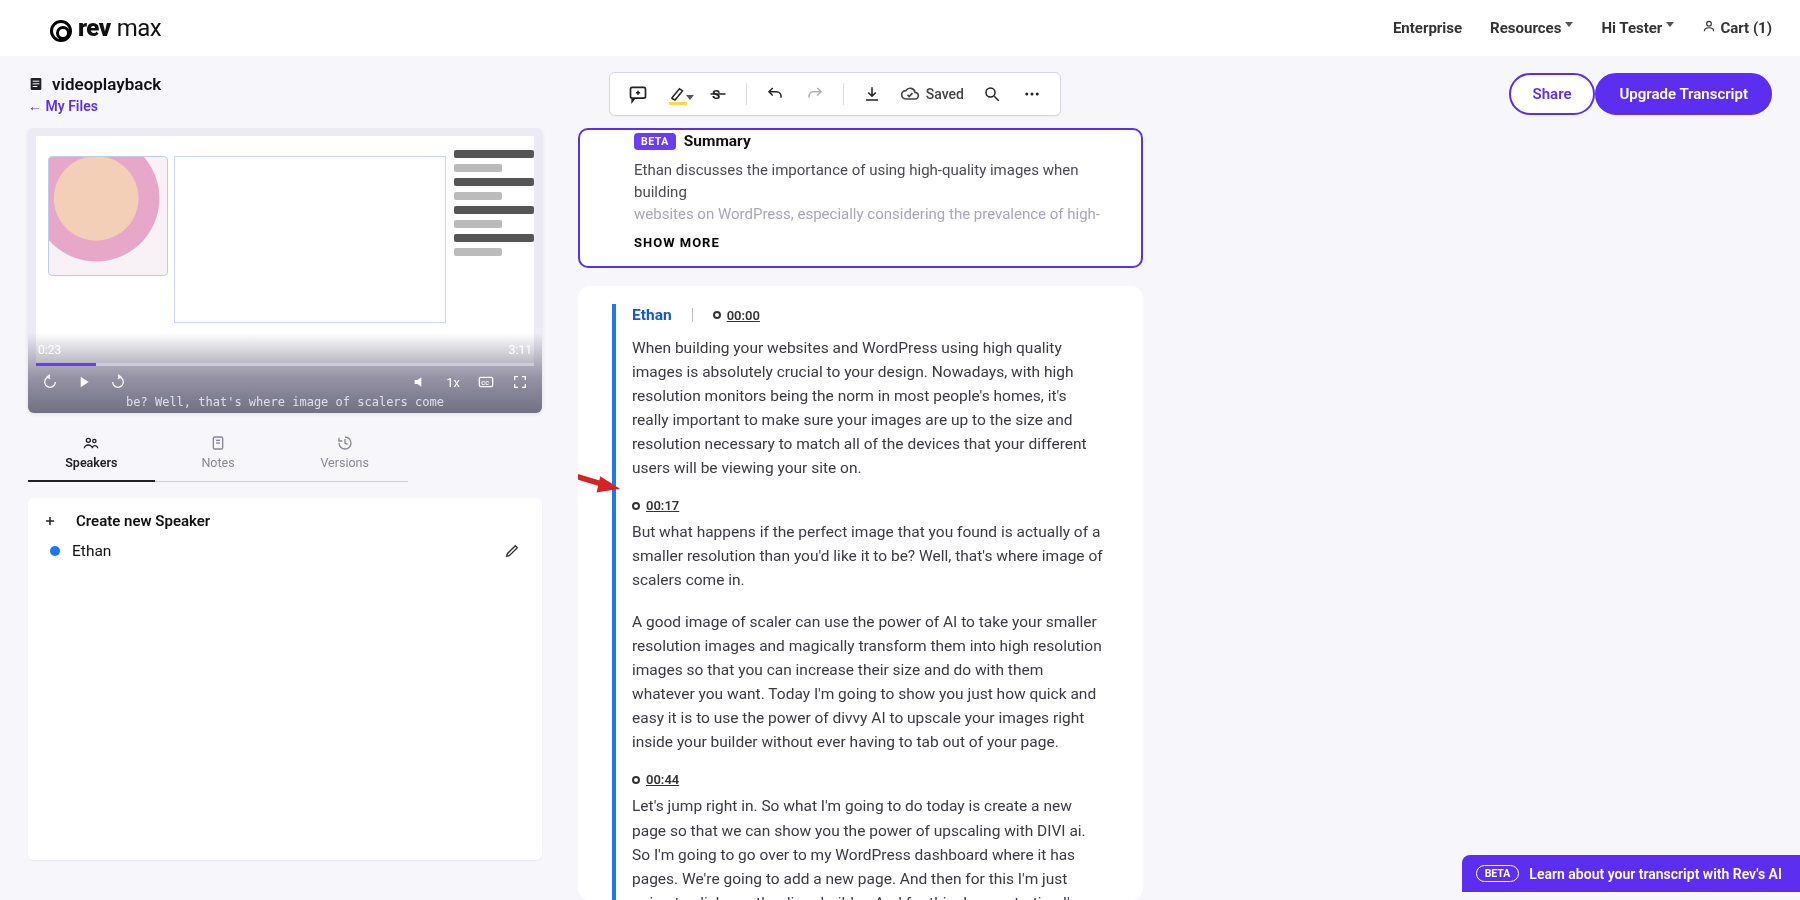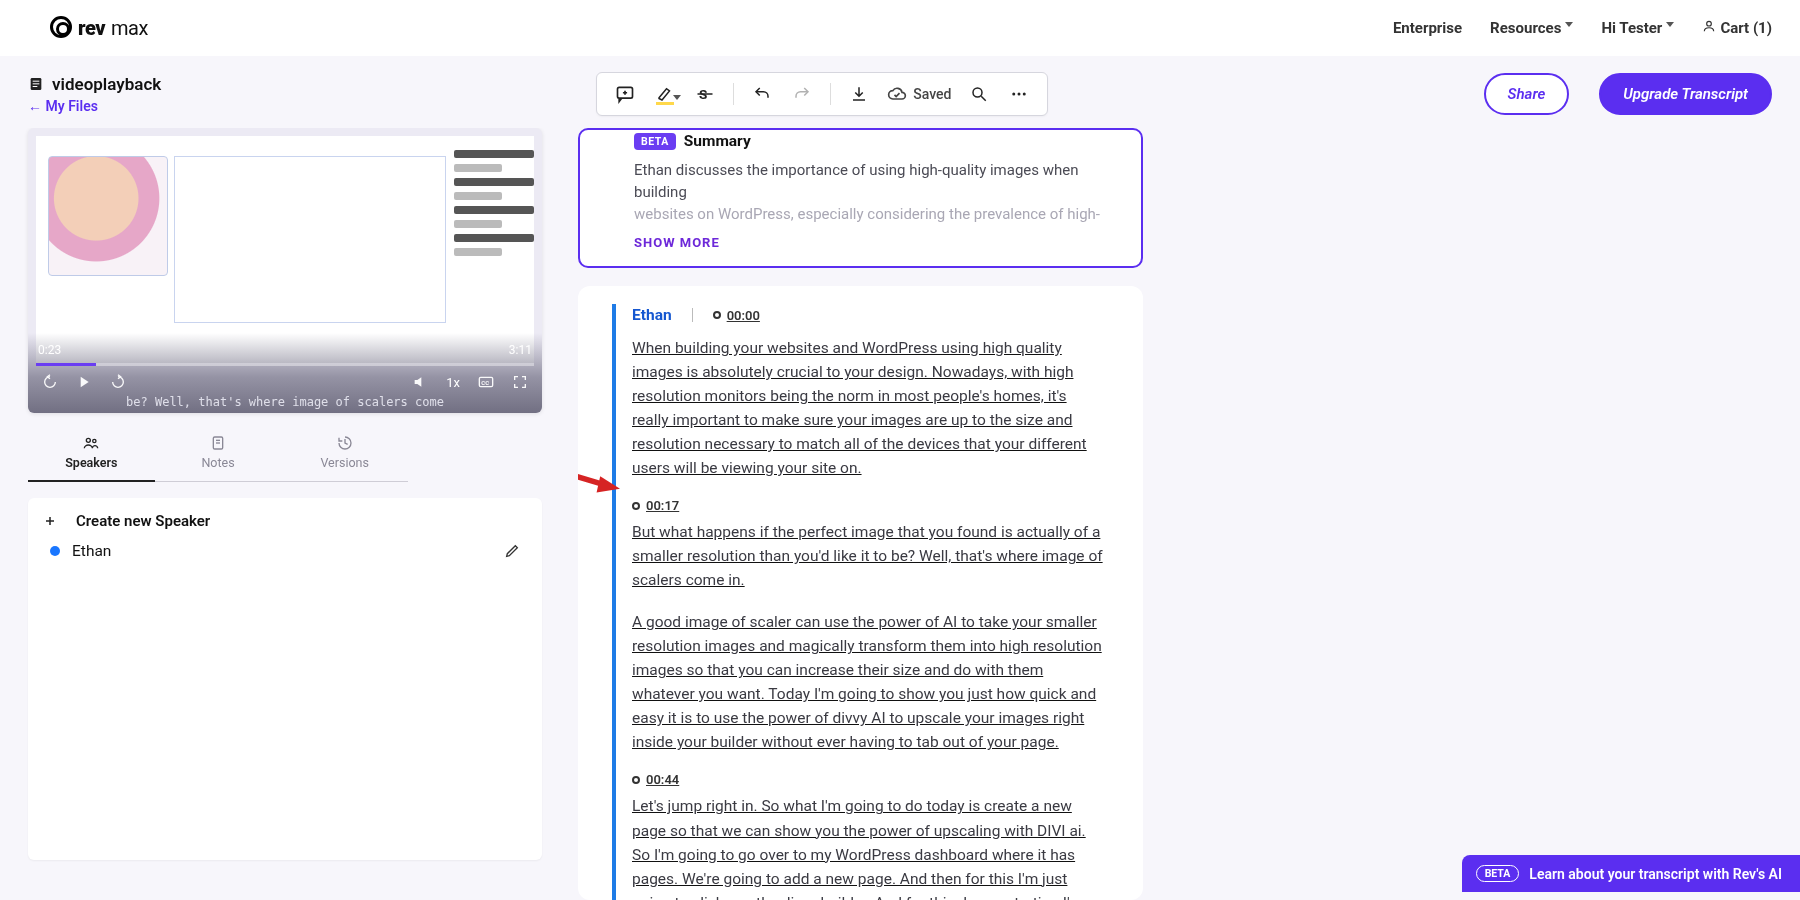--- a/index.html
+++ b/index.html
@@ -1,39 +1,39 @@
 <!DOCTYPE html>
 <html><head>
 <meta charset="utf-8">
 <style>
   * { box-sizing: border-box; margin: 0; padding: 0; font-family: -apple-system, BlinkMacSystemFont, "Segoe UI", Roboto, Arial, sans-serif; }
   body { background: #f7f6fb; color: #111; overflow: hidden; }
   
   .topnav { height: 56px; display: flex; align-items: center; justify-content: space-between; padding: 0 28px 0 50px; background: #fff; }
-  .logo { display: inline-flex; align-items: flex-start; gap: 6px; font-size: 20px; font-weight: 900; letter-spacing: -0.5px; }
+  .logo { display: inline-flex; align-items: flex-end; gap: 6px; font-size: 24px; font-weight: 900; letter-spacing: -0.5px; }
   .logo .at { display:inline-block; width:22px; height:22px; border:3px solid #000; border-radius:50%; position:relative; }
   .logo .at::after{content:""; position:absolute; width:8px; height:8px; border:3px solid #000; border-radius:50%; left:3px; top:3px;}
   .logo .max { font-weight: 400; }
   .navlinks { display:flex; align-items:center; gap: 28px; font-size: 15px; color:#333; }
   .navlinks .item { display:flex; align-items:flex-start; gap:4px; cursor:pointer;font-weight:bold; }
   .caret { width:0; height:0; border-left:4px solid transparent; border-right:4px solid transparent; border-top:5px solid #555; margin-top:3px; }
   .personicon { width:14px; height:14px; }
 
   .page { display:flex; flex-direction:column; height: calc(100vh - 56px); position: relative; }
   .headerbar { display:flex; align-items:center; justify-content:space-between; padding: 16px 28px 12px 28px; }
   .fileinfo { display:flex; flex-direction:column; gap:4px; }
   .file-row { display:flex; align-items:center; gap:8px; font-size:17px; font-weight:600; }
   .file-icon { width:16px; height:16px; }
   .backlink { color:#5b2ef0; font-size:14px; font-weight:600; cursor:pointer; }
   .toolbar { display:flex; align-items:center; gap:4px; height:44px; padding: 0 10px; background:#fff; border:1px solid #d6d6de; border-radius:6px; box-shadow: 0 1px 2px rgba(0,0,0,0.04); }
   .tbtn { width:36px; height:34px; display:flex; align-items:center; justify-content:center; border-radius:4px; cursor:pointer; color:#333; position:relative; }
   .tbtn.hl .bar { position:absolute; bottom:6px; left:9px; right:9px; height:3px; background:#ffd84a; }
   .tbtn.sv { width:auto; gap:6px; padding:0 6px; font-size:14px; font-weight:500; color:#444; }
   .sep { width:1px; height:22px; background:#ddd; margin:0 6px; }
-  .rightactions { display:flex; gap:30px; align-items:center;font-style:italic; }
+  .rightactions { display:flex; gap:0; align-items:center; }
   .pill { height:42px; padding:0 22px; display:flex; align-items:center; border-radius:999px; font-weight:600; font-size:15px; cursor:pointer; }
   .share { background:#fff; border:2px solid #5b2ef0; color:#5b2ef0; }
   .upgrade { background:#5b2ef0; color:#fff; border:2px solid #5b2ef0; }
 
   .content { display:flex; gap: 36px; padding: 0 28px 0 28px; height:100%; overflow:hidden; }
   
   .left { width: 514px; flex:none; display:flex; flex-direction:column; align-items:flex-start; }
   .video { width:100%; height: 285px; border-radius:6px; overflow:hidden; position:relative; background:#eceaf4; box-shadow: 0 1px 4px rgba(0,0,0,0.1); }
   .video .fakeui { position:absolute; inset:8px 8px 50px 8px; background:#fff; display:flex; }
   .video .fakeui .pic { margin:20px 0 0 12px; width:120px; height:120px; background: radial-gradient(circle at 40% 35%, #f3cfb8 0 40%, #e6a7c8 41% 60%, #f8f2f7 61% 100%); border-radius:4px; border:1px solid #bfcbe8; }
@@ -60,31 +60,31 @@
   .dotb { width:10px; height:10px; border-radius:50%; background:#1976ff; }
 
   
   .main { flex:1; max-width: 565px; display:flex; flex-direction:column; gap:18px; overflow:hidden; position:relative; }
   .summary { border:2px solid #5b2ef0; border-radius:10px; background:#fff; padding: 0; overflow:hidden; }
   .summary .inner { padding: 0 32px 12px 54px; position:relative; }
   .summary .titlebar { display:flex; align-items:center; gap:8px; font-weight:700; font-size:15.5px; margin: 2px 0 10px 0; }
   .beta { background:#6a3df2; color:#fff; font-size:10.5px; font-weight:700; padding:2px 7px; border-radius:4px; letter-spacing:0.5px; }
   .summary p { font-size:15px; color:#4b4b55; line-height:1.45; }
   .summary .fade { color:#a9a7b4; }
-  .showmore { color:#6d28d9; font-weight:700; font-size:13px; letter-spacing:1px; padding:10px 0 4px 0; cursor:pointer; }
+  .showmore { color:#000000; font-weight:700; font-size:13px; letter-spacing:1px; padding:10px 0 4px 0; cursor:pointer; }
 
   .transcript { background:#fff; border-radius:12px; padding: 20px 40px 20px 36px; position:relative; overflow:hidden; flex:1; }
   .transcript .bar { position:absolute; left:34px; top:18px; bottom:0; width:4px; background:#1e7be6; }
   .transcript .body { margin-left: 18px; }
   .speakerhdr { display:flex; align-items:center; gap:20px; font-size:14.5px; margin-bottom:12px;}
   .speakerhdr .name { color:#1557d0; font-weight:700; font-size:15.5px; }
   .speakerhdr .vsep { width:1px; height:14px; background:#bbb; }
   .ts { display:flex; align-items:center; gap:6px; color:#333; font-size:13px; font-weight:600;text-decoration:underline; }
   .ts .d { width:8px; height:8px; border-radius:50%; border:2px solid #333; }
-  .seg { margin: 7px 0 18px 0; text-decoration: underline; }
+  .seg { margin: 7px 0 18px 0; }
   .seg p { font-size:15.5px; color:#3a3a42; line-height:1.55; }
   .arrow { position:absolute; left:-30px; top:177px; width:72px; height:30px; }
 
   .aiwidget { position:fixed; right:0; bottom:8px; background:#5b2ef0; color:#fff; font-size:14px; font-weight:600; padding:10px 18px 10px 14px; border-top-left-radius:8px; display:flex; align-items:center; gap:10px; cursor:pointer; }
   .aiwidget .beta-o { border:1.5px solid #fff; border-radius:999px; padding:1px 8px; font-size:10.5px; font-weight:700; }
 
   svg { display:block; }
   .disabled { opacity:0.35; }
 </style>
 </head>

